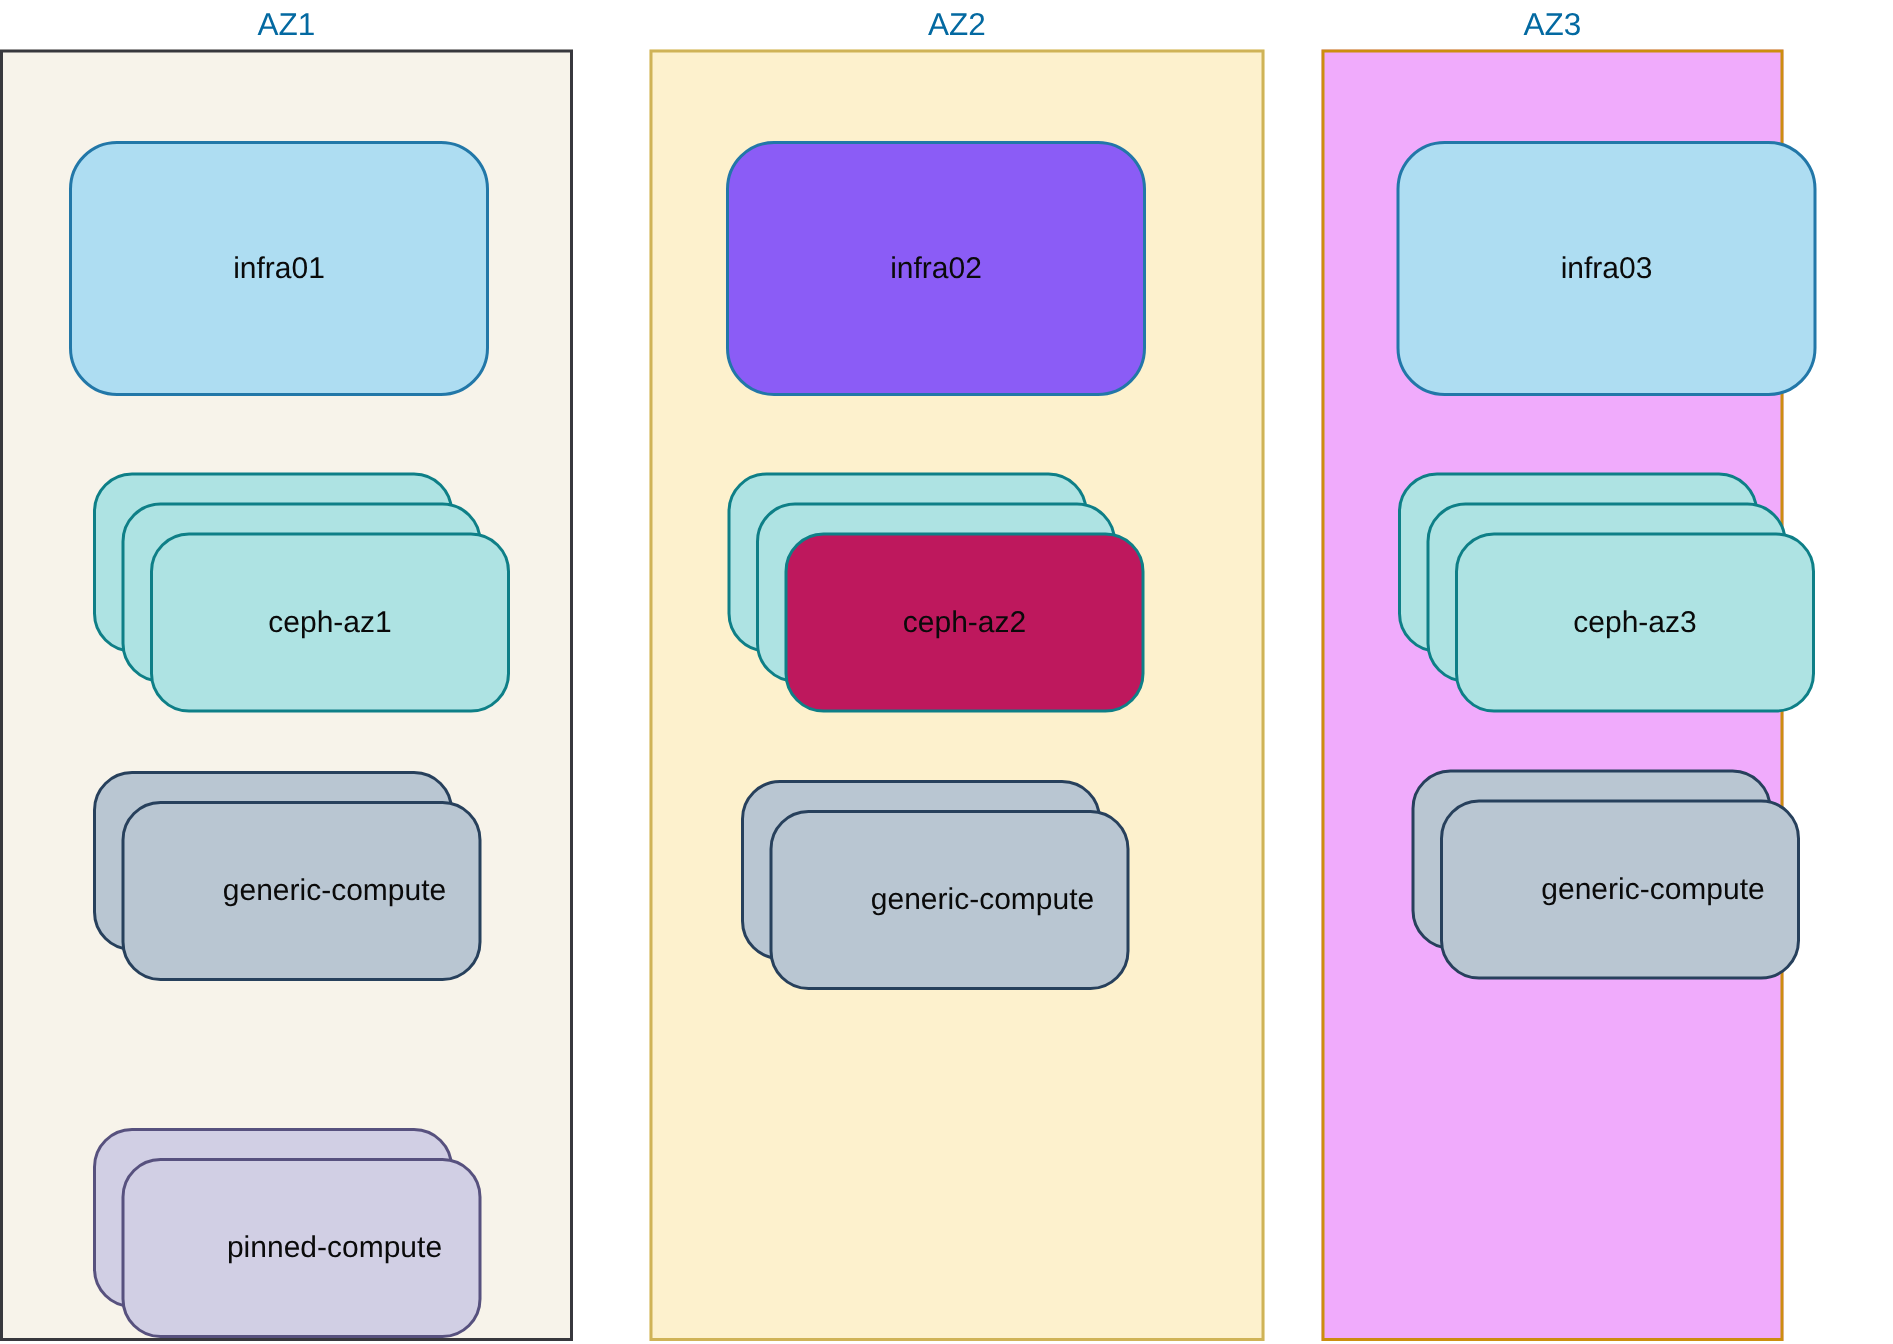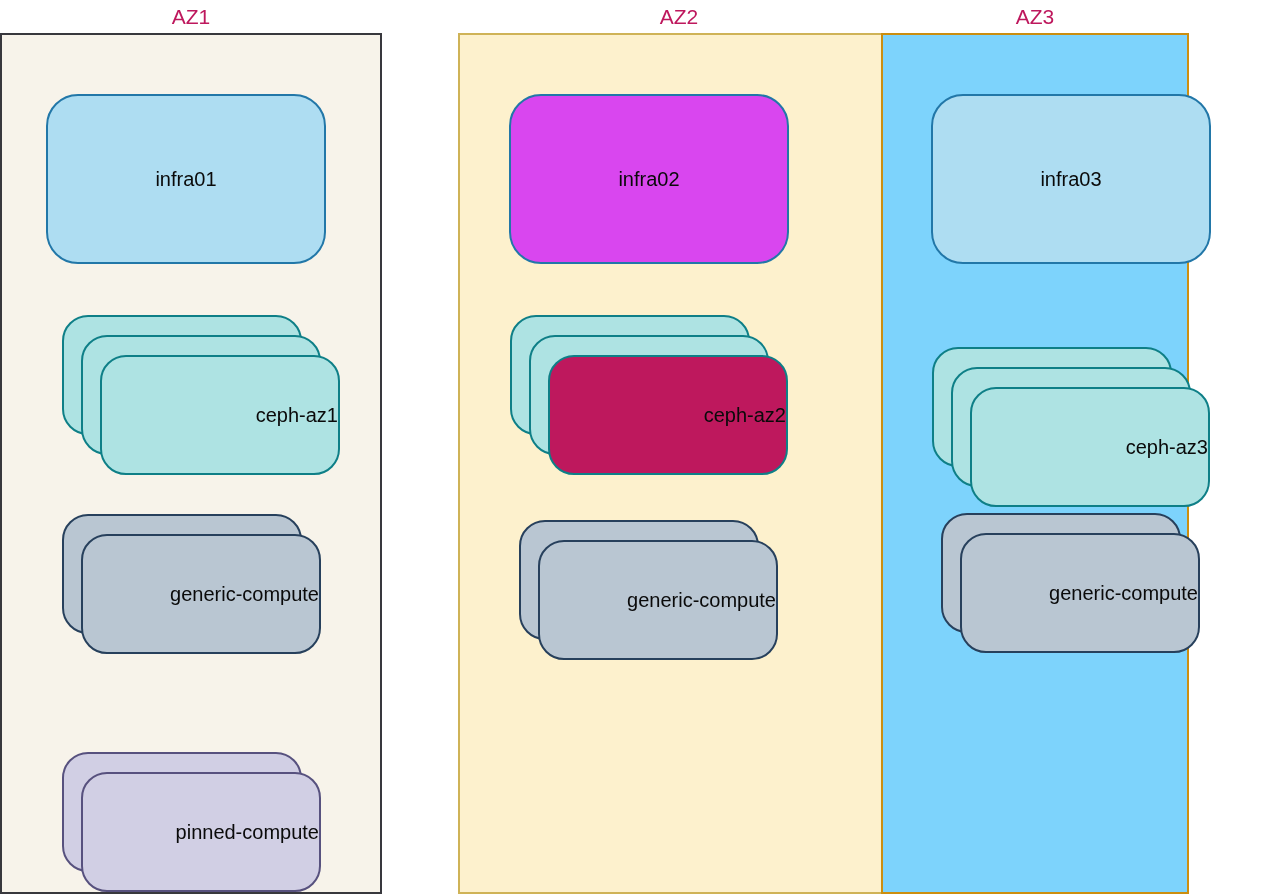--- a/index.html
+++ b/index.html
@@ -2,59 +2,59 @@
 <html><head>
 <meta charset="utf-8">
 <style>
   html,body{margin:0;padding:0;}
   body{
     width:1262px;height:896px;position:relative;background:#ffffff;
     font-family:"Liberation Sans", sans-serif;color:#0a0a0a;overflow:hidden;
   }
   .zone{position:absolute;top:0;height:896px;}
   #zone-az1{left:0;width:382px;}
-  #zone-az2{left:458px;width:442px;}
+  #zone-az2{left:433px;width:410px;}
   #zone-az3{left:881px;width:308px;}
   .zone-title{
     position:absolute;top:0;left:0;right:0;height:33px;
     display:flex;align-items:center;justify-content:center;
-    font-size:21px;line-height:1;color:#be185d;
+    font-size:21px;line-height:1;color:#0369a1;
   }
   .zone-box{
     position:absolute;top:33px;left:0;right:0;height:861px;
     border:2px solid transparent;box-sizing:border-box;
   }
   .node-big{
     position:absolute;width:280px;height:170px;box-sizing:border-box;
     border:2px solid transparent;border-radius:32px;
     display:flex;align-items:center;justify-content:center;
     font-size:20px;
   }
   .stack{position:absolute;}
   .stack.s3{width:278px;height:160px;}
   .stack.s2{width:259px;height:140px;}
   .card{
     position:absolute;width:240px;height:120px;box-sizing:border-box;
     border:2px solid transparent;border-radius:26px;
-    display:flex;align-items:center;justify-content:flex-end;
+    display:flex;align-items:center;justify-content:center;
     font-size:20px;
   }
   .card.c0{left:0;top:0;}
   .card.c1{left:19px;top:20px;padding-left:44px;}
   .card.c2{left:38px;top:40px;}
   
   .az1-infra{left:44px;top:59px;}
   .az1-ceph{left:60px;top:280px;}
   .az1-generic{left:60px;top:479px;}
   .az1-pinned{left:60px;top:679px;margin-top:38px;}
   .az2-infra{left:49px;top:59px;}
   .az2-ceph{left:50px;top:280px;}
   .az2-generic{left:59px;top:485px;}
   .az3-infra{left:48px;top:59px;}
-  .az3-ceph{left:49px;top:280px;margin-top:32px;}
+  .az3-ceph{left:49px;top:280px;}
   .az3-generic{left:58px;top:478px;}
 </style>
 </head>
 <body>
 
 <div>
 
   <section class="zone" id="zone-az1">
     <div class="zone-title">AZ1</div>
     <div class="zone-box" style="background: rgb(247, 243, 234); border-color: rgb(56, 56, 61);">
@@ -85,21 +85,21 @@
         </div>
       </div>
 
     </div>
   </section>
 
   <section class="zone" id="zone-az2">
     <div class="zone-title">AZ2</div>
     <div class="zone-box" style="background: rgb(253, 241, 205); border-color: rgb(207, 179, 87);">
 
-      <div class="node-big az2-infra" style="background: #d946ef; border-color: rgb(34, 119, 168);">
+      <div class="node-big az2-infra" style="background: #8b5cf6; border-color: rgb(34, 119, 168);">
         <span>infra02</span>
       </div>
 
       <div class="stack s3 az2-ceph">
         <div class="card c0" style="background: rgb(174, 227, 227); border-color: rgb(14, 127, 135);"></div>
         <div class="card c1" style="background: rgb(174, 227, 227); border-color: rgb(14, 127, 135);"></div>
         <div class="card c2" style="background: #be185d; border-color: rgb(14, 127, 135);">
           <span>ceph-az2</span>
         </div>
       </div>
@@ -109,21 +109,21 @@
         <div class="card c1" style="background: rgb(185, 198, 210); border-color: rgb(39, 64, 92);">
           <span>generic-compute</span>
         </div>
       </div>
 
     </div>
   </section>
 
   <section class="zone" id="zone-az3">
     <div class="zone-title">AZ3</div>
-    <div class="zone-box" style="background: #7dd3fc; border-color: rgb(204, 142, 15);">
+    <div class="zone-box" style="background: #f0abfc; border-color: rgb(204, 142, 15);">
 
       <div class="node-big az3-infra" style="background: rgb(174, 221, 242); border-color: rgb(34, 119, 168);">
         <span>infra03</span>
       </div>
 
       <div class="stack s3 az3-ceph">
         <div class="card c0" style="background: rgb(174, 227, 227); border-color: rgb(14, 127, 135);"></div>
         <div class="card c1" style="background: rgb(174, 227, 227); border-color: rgb(14, 127, 135);"></div>
         <div class="card c2" style="background: rgb(174, 227, 227); border-color: rgb(14, 127, 135);">
           <span>ceph-az3</span>

